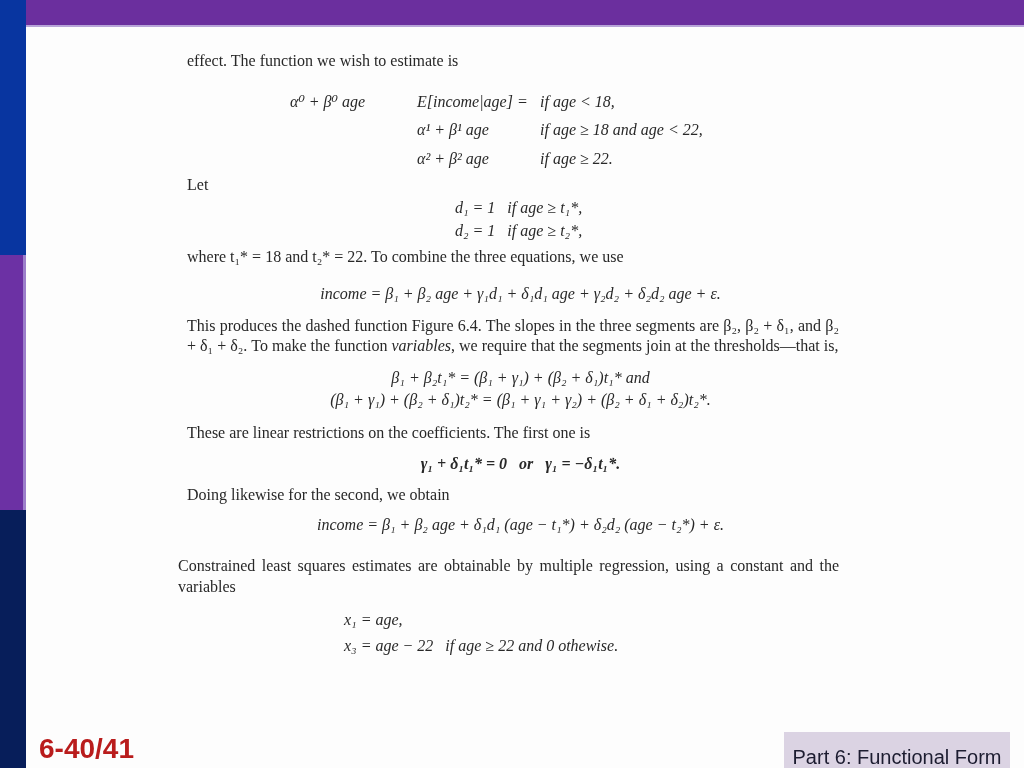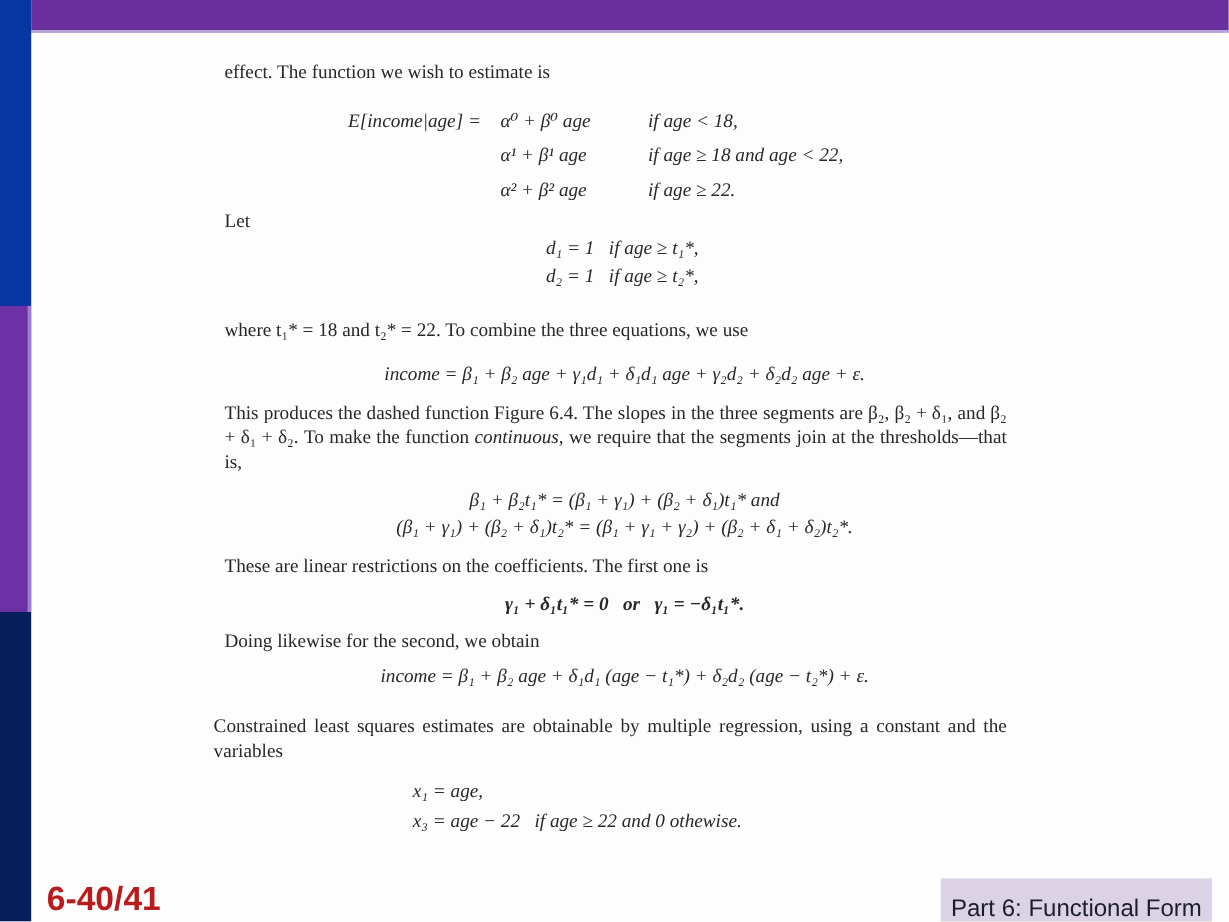--- a/index.html
+++ b/index.html
@@ -33,21 +33,21 @@
   .justify{text-align:justify;}
   .eq{font-style:italic;white-space:pre;}
   .eq-center{text-align:center;padding-left:24px;}
   em{font-style:italic;}
 
   .pw{margin:16px 0 0 112px;}
   .pw-row{display:grid;grid-template-columns:127px 123px 1fr;line-height:28.5px;font-style:italic;white-space:pre;}
   .let-line{margin-top:2px;}
   .dummy-block{margin-left:277px;}
   .dummy-block .eq{line-height:23px;}
-  .where-line{margin-top:24px;}
+  .where-line{margin-top:5px;}
   .combined-eq{margin-top:16px;}
   .slopes-para{margin-top:11px;}
   .eq-group{margin-top:10px;}
   .eq-group .eq{line-height:22px;}
   .restrict-para{margin-top:12px;}
   .restrict-eq{margin-top:10px;font-weight:bold;}
   .likewise-para{margin-top:10px;}
   .constrained-eq{margin-top:9px;}
   .constrained-para{margin:21px 0 0 0;}
   .var-block{margin:9px 0 0 166px;}
@@ -81,22 +81,22 @@
   </div>
 
   <div class="top-bar"></div>
 
   <div class="content">
 
     <p class="para">effect. The function we wish to estimate is</p>
 
     <div class="pw">
       <div class="pw-row">
+        <span>α⁰ + β⁰ age</span>
         <span>E[income|age] =</span>
-        <span>α⁰ + β⁰ age</span>
         <span>if age &lt; 18,</span>
       </div>
       <div class="pw-row">
         <span></span>
         <span>α¹ + β¹ age</span>
         <span>if age ≥ 18 and age &lt; 22,</span>
       </div>
       <div class="pw-row">
         <span></span>
         <span>α² + β² age</span>
@@ -108,21 +108,21 @@
 
     <div class="dummy-block">
       <div class="eq">d₁ = 1   if age ≥ t₁*,</div>
       <div class="eq">d₂ = 1   if age ≥ t₂*,</div>
     </div>
 
     <p class="para where-line">where t₁* = 18 and t₂* = 22. To combine the three equations, we use</p>
 
     <div class="eq eq-center combined-eq">income = β₁ + β₂ age + γ₁d₁ + δ₁d₁ age + γ₂d₂ + δ₂d₂ age + ε.</div>
 
-    <p class="para justify slopes-para"><span>This produces the dashed function Figure 6.4. The slopes in the three segments are β₂, β₂ + δ₁, and β₂ + δ₁ + δ₂. To make the function </span><em>continuous</em><span>, we require that the segments join at the thresholds—that is,</span></p>
+    <p class="para justify slopes-para"><span>This produces the dashed function Figure 6.4. The slopes in the three segments are β₂, β₂ + δ₁, and β₂ + δ₁ + δ₂. To make the function </span><em>variables</em><span>, we require that the segments join at the thresholds—that is,</span></p>
 
     <div class="eq-group">
       <div class="eq eq-center">β₁ + β₂t₁* = (β₁ + γ₁) + (β₂ + δ₁)t₁* and</div>
       <div class="eq eq-center">(β₁ + γ₁) + (β₂ + δ₁)t₂* = (β₁ + γ₁ + γ₂) + (β₂ + δ₁ + δ₂)t₂*.</div>
     </div>
 
     <p class="para restrict-para">These are linear restrictions on the coefficients. The first one is</p>
 
     <div class="eq eq-center restrict-eq">γ₁ + δ₁t₁* = 0   or   γ₁ = −δ₁t₁*.</div>
 

